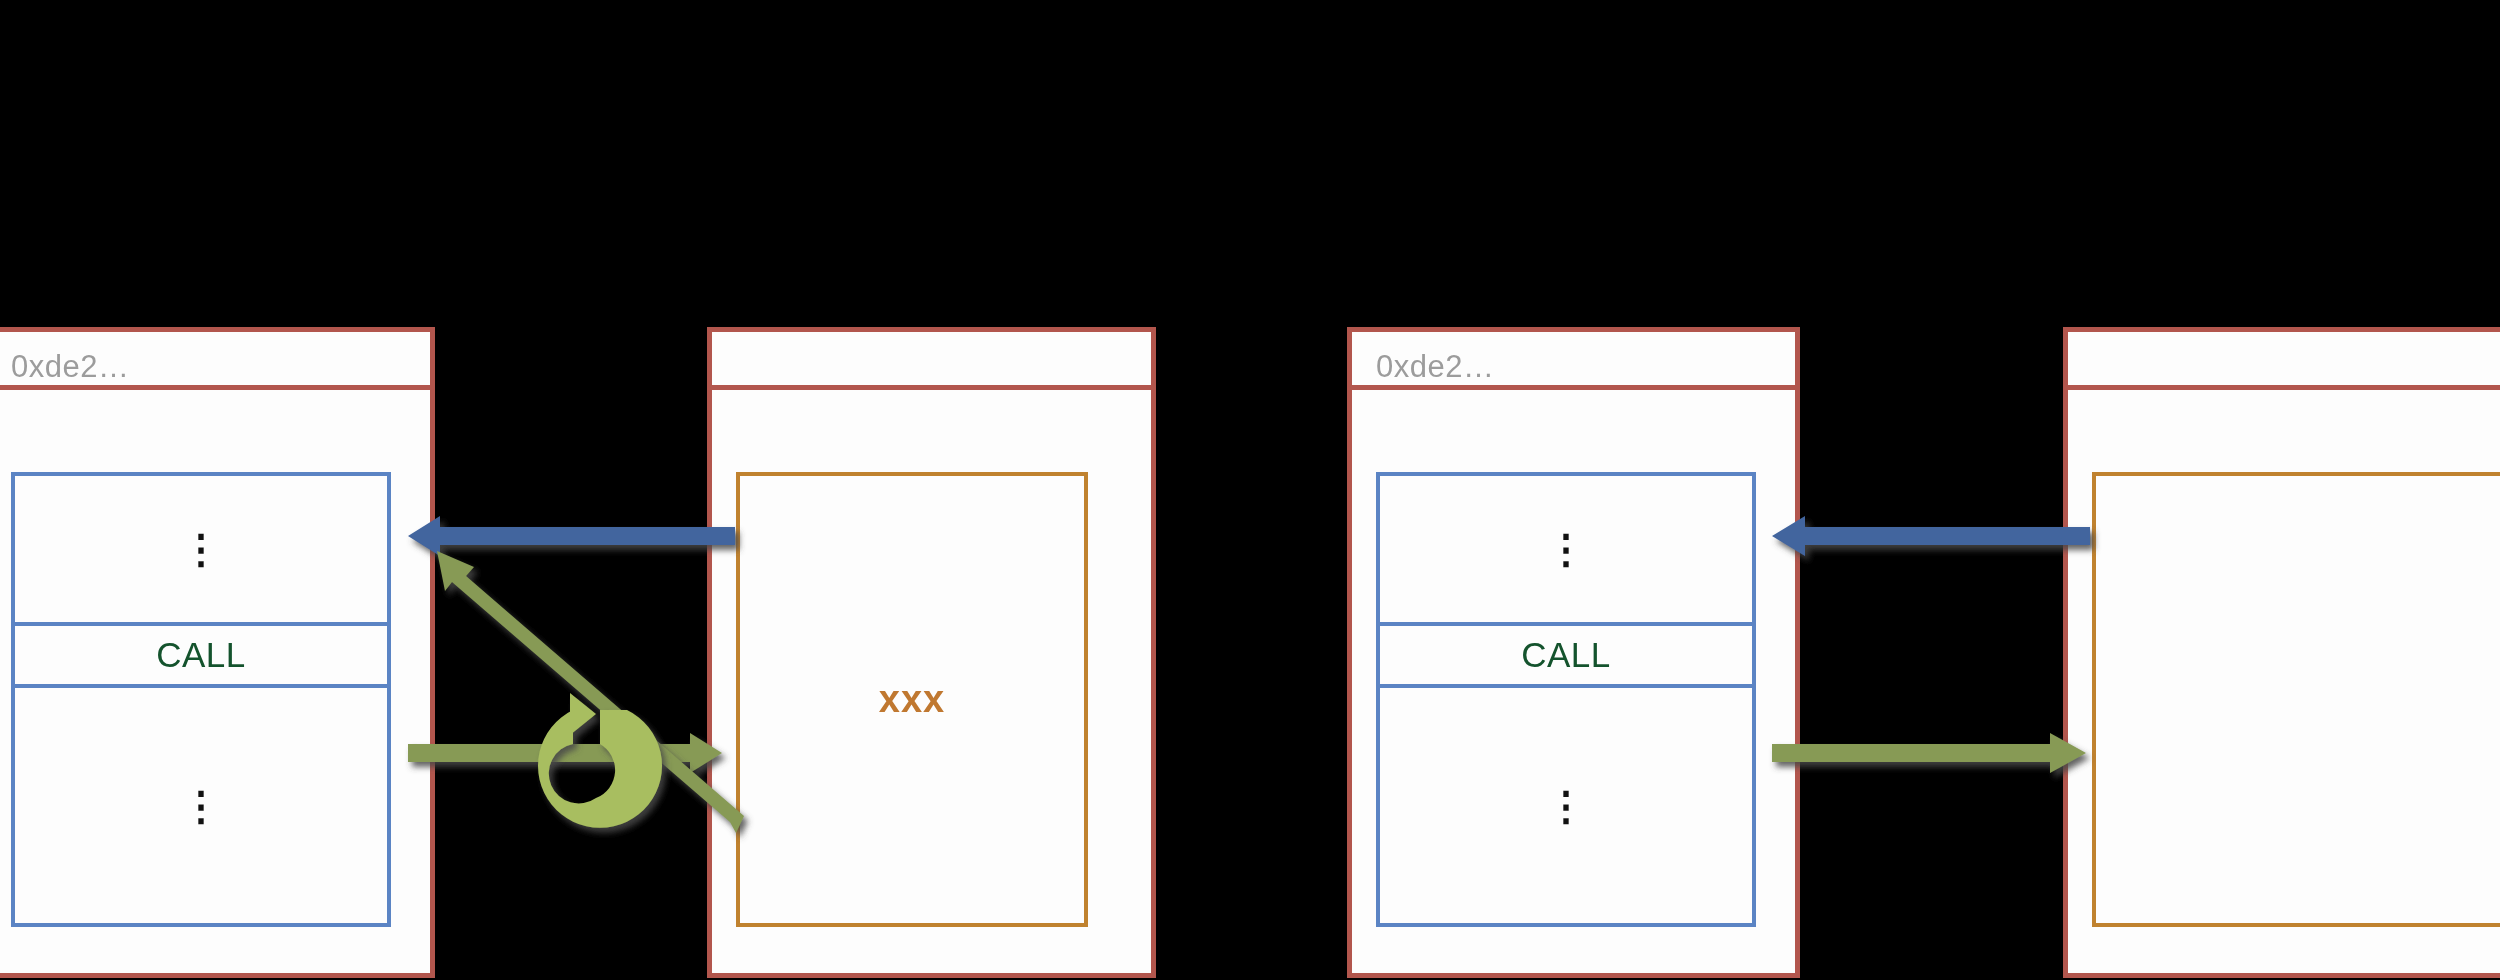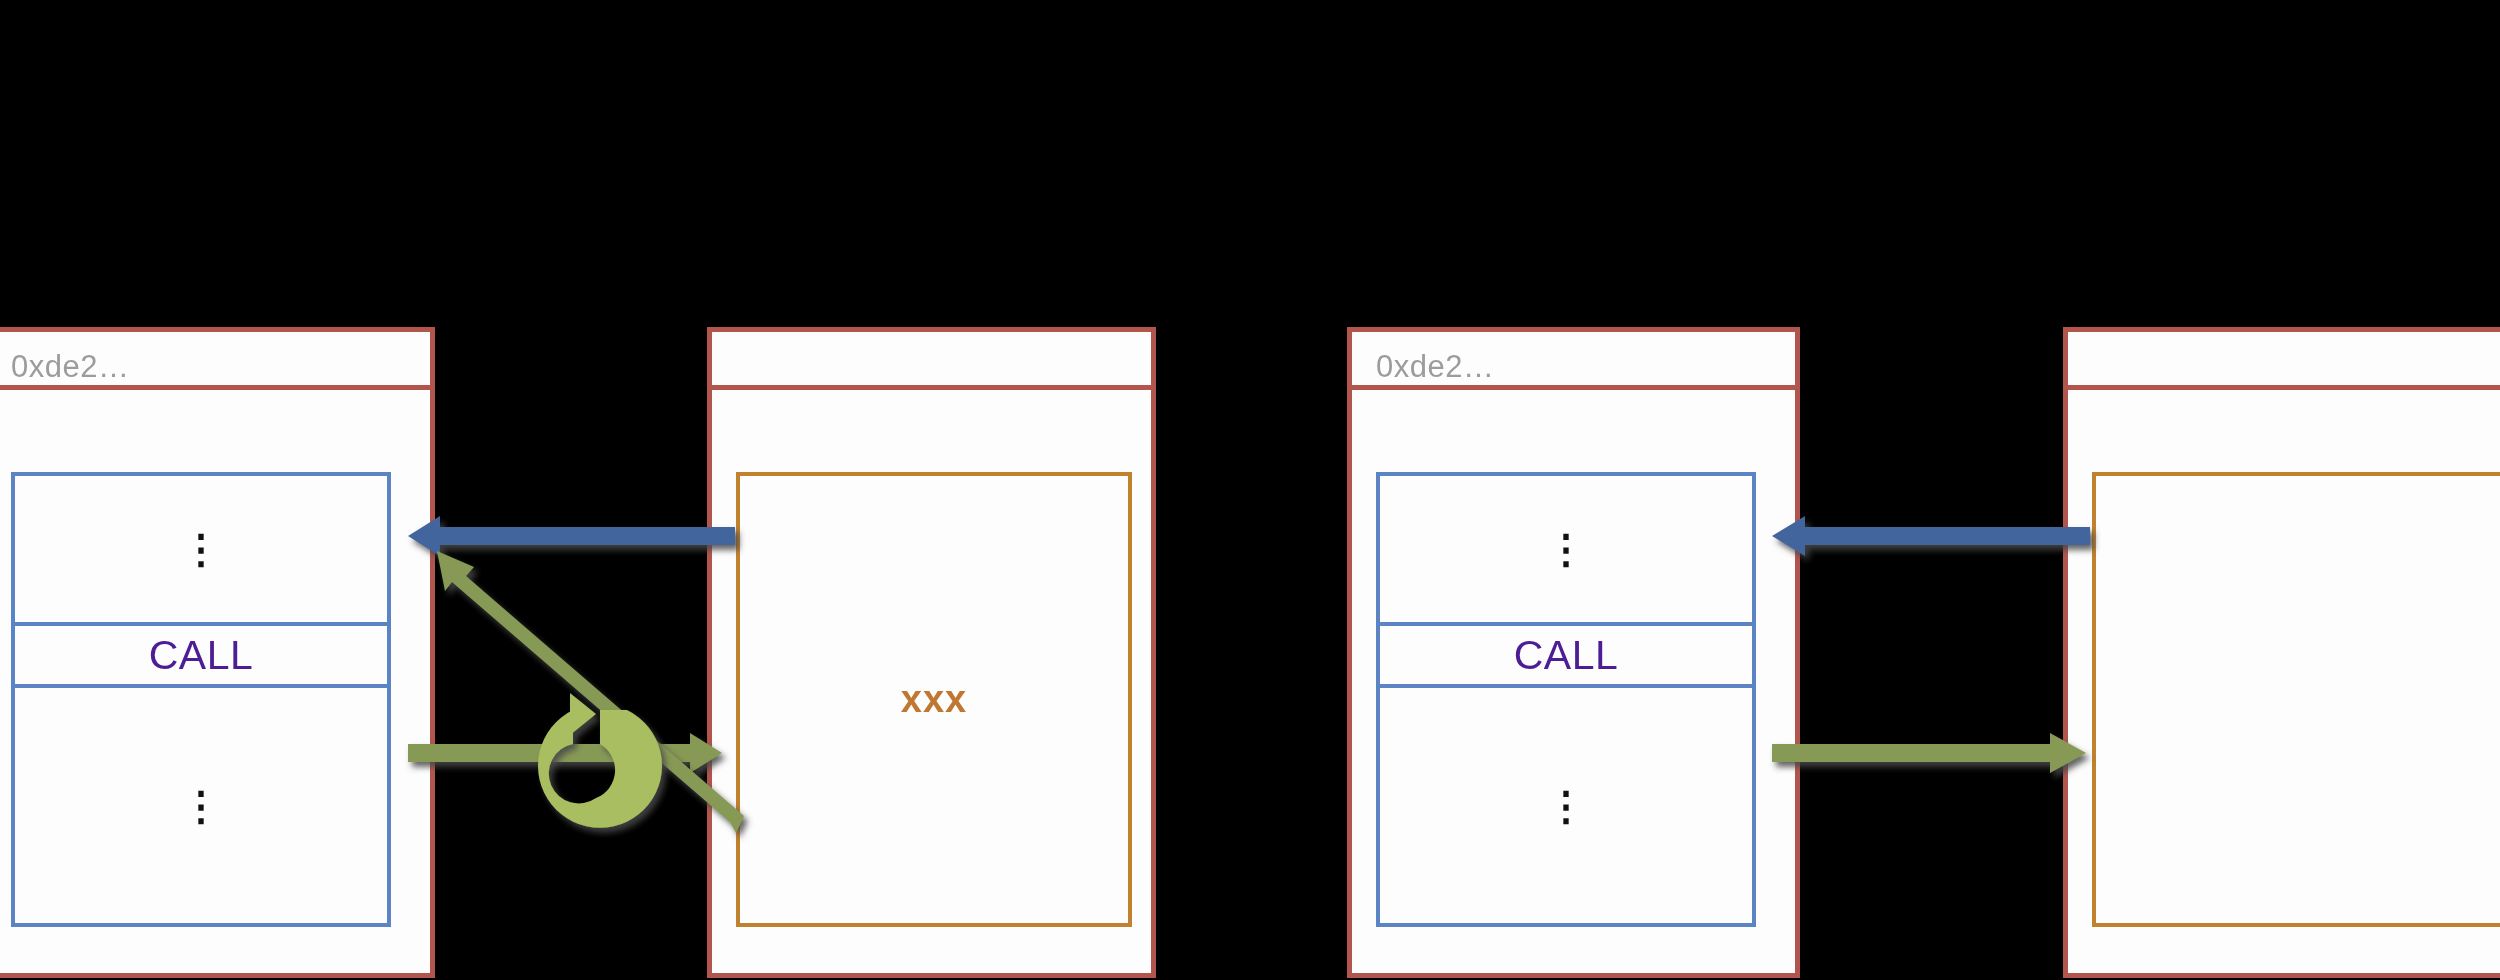--- a/index.html
+++ b/index.html
@@ -64,22 +64,22 @@
     display: flex;
     align-items: center;
     justify-content: center;
     background: #FDFDFD;
     position: relative;
   }
   .codebox-row + .codebox-row {
     border-top: 4px solid #5B84C4;
   }
   .row-text {
-    font-size: 41px;
-    color: #4c1d95;
+    font-size: 35px;
+    color: #14532d;
     font-family: "Liberation Sans", sans-serif;
     letter-spacing: 0.5px;
     text-align: right;
   }
   .row-vdots {
     font-size: 40px;
     line-height: 0.45;
     color: #111111;
     font-weight: 700;
     letter-spacing: 0;
@@ -136,21 +136,21 @@
         <span class="row-vdots">⋮</span>
       </div>
     </div>
   </div>
 
   <div class="panel" style="left:707px; top:327px; width:449px; height:651px;">
     <div class="panel-header">
       <span class="panel-header-label"></span>
     </div>
 
-    <div class="orangebox" style="left:24px; top:140px; width:396px; height:455px;">
+    <div class="orangebox" style="left:24px; top:140px; width:352px; height:455px;">
       <span class="orangebox-label">xxx</span>
     </div>
   </div>
 
   <div class="panel" style="left:1347px; top:327px; width:453px; height:651px;">
     <div class="panel-header">
       <span class="panel-header-label">0xde2…</span>
     </div>
 
     <div class="codebox" style="left:24px; top:140px; width:380px; height:455px;">

